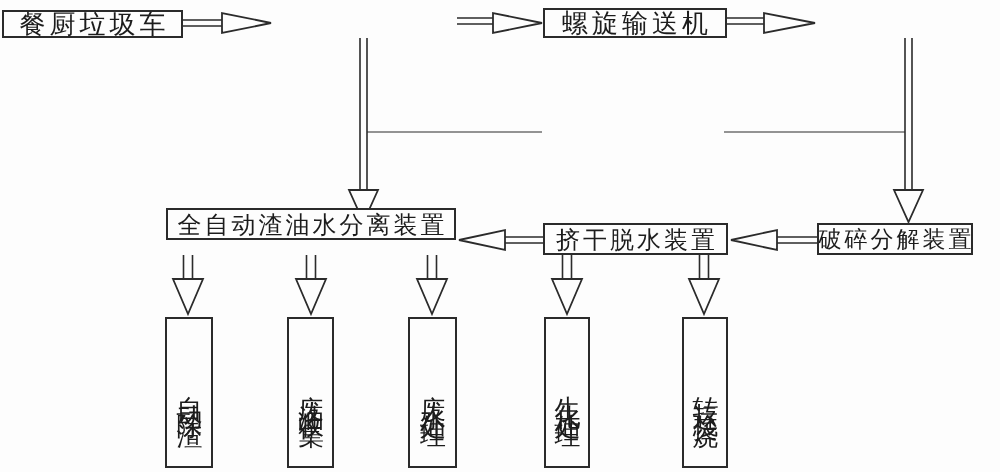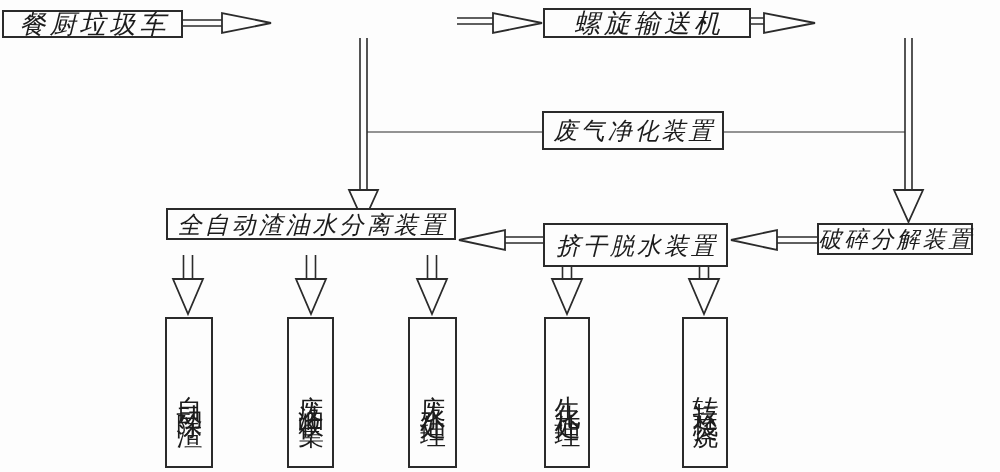--- a/index.html
+++ b/index.html
@@ -23,21 +23,20 @@
     background:var(--bg);
     display:flex;
     align-items:center;
     justify-content:center;
     z-index:2;
   }
   .lbl{
     white-space:nowrap;
     line-height:1;
     padding-top:1px;
-    font-style:italic;
   }
   .fs26{font-size:26px;letter-spacing:4px;margin-right:-4px;}
   .fs24{font-size:24px;letter-spacing:3px;margin-right:-3px;}
   .fs23{font-size:23px;letter-spacing:3px;margin-right:-3px;}
   .vlbl{
     writing-mode:vertical-rl;
     text-orientation:upright;
     font-size:26px;
     letter-spacing:9px;
     line-height:1;
@@ -114,32 +113,29 @@
     </g>
     <g>
       <path class="shaft" d="M699.5 255 V279 M708.5 255 V279"></path>
       <polygon class="head" points="689,279 719,279 704,314"></polygon>
     </g>
   </svg>
 
   <div class="box" style="left:2px;top:10px;width:181px;height:28px">
     <span class="lbl fs26">餐厨垃圾车</span>
   </div>
-  <div class="box" style="left:543px;top:8px;width:208px;height:30px">
+  <div class="box" style="left:543px;top:8px;width:184px;height:30px">
     <span class="lbl fs26">螺旋输送机</span>
   </div>
 
-  <div class="box" style="left:542px;top:111px;width:182px;height:39px">
-    <span class="lbl fs24">废气净化装置</span>
-  </div>
 
   <div class="box" style="left:166px;top:208px;width:290px;height:32px">
     <span class="lbl fs24">全自动渣油水分离装置</span>
   </div>
-  <div class="box" style="left:543px;top:223px;width:185px;height:44px">
+  <div class="box" style="left:543px;top:223px;width:185px;height:32px">
     <span class="lbl fs24">挤干脱水装置</span>
   </div>
   <div class="box" style="left:817px;top:223px;width:156px;height:32px">
     <span class="lbl fs23">破碎分解装置</span>
   </div>
 
   <div class="box" style="left:165px;top:317px;width:48px;height:151px">
     <span class="vlbl">自动除渣</span>
   </div>
   <div class="box" style="left:287px;top:317px;width:47px;height:151px">

